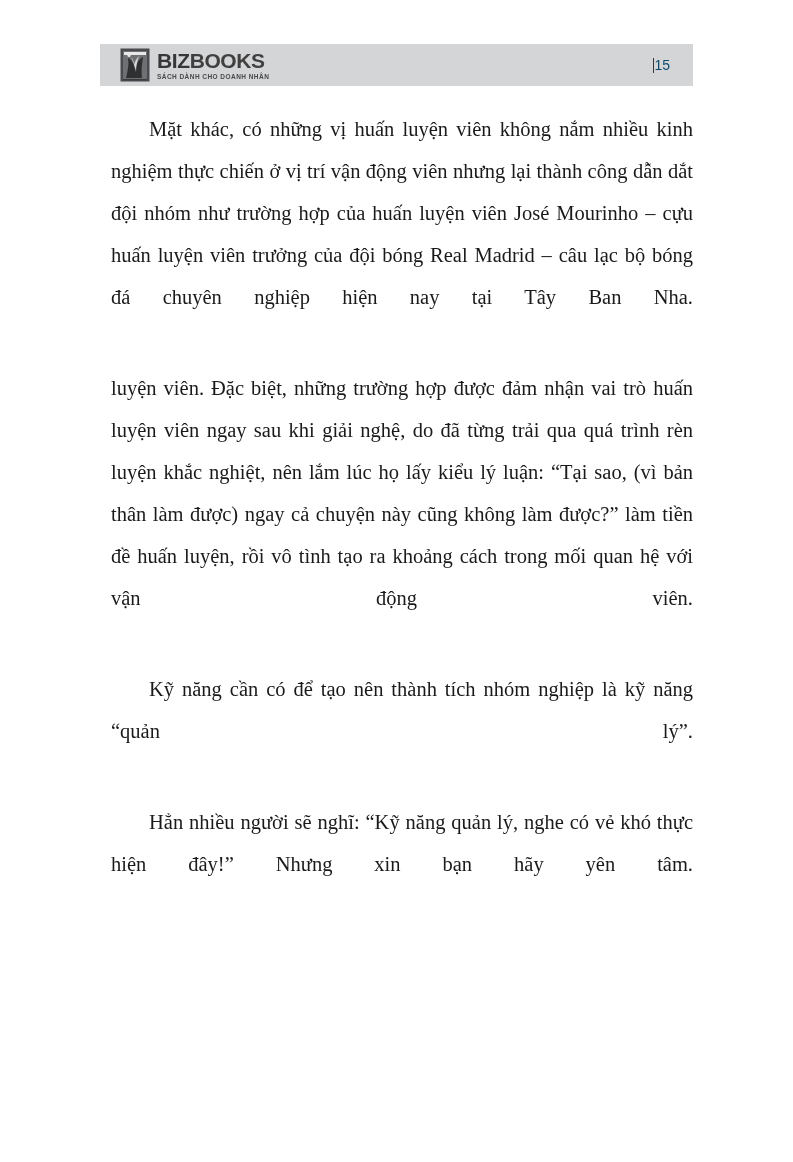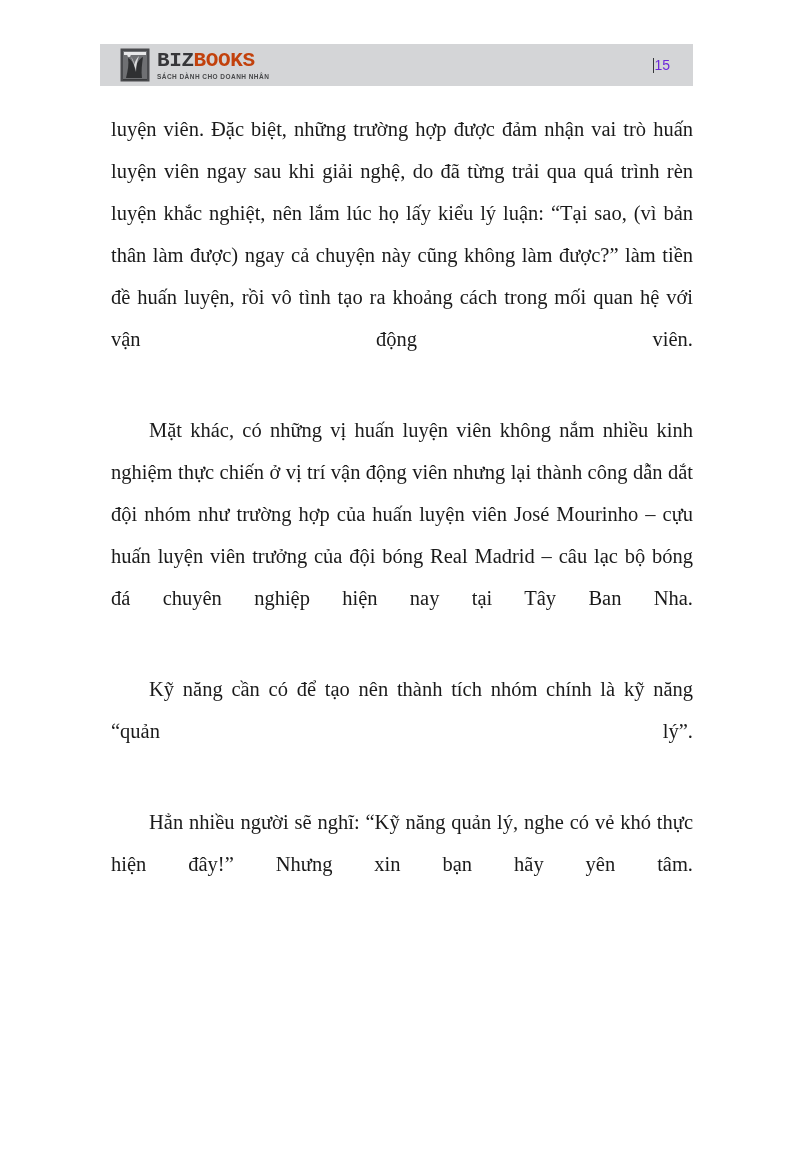--- a/index.html
+++ b/index.html
@@ -48,55 +48,55 @@
   }
 
   .logo-text {
     display: flex;
     flex-direction: column;
     justify-content: center;
     line-height: 1;
   }
 
   .logo-wordmark {
-    font-family: Liberation Mono, monospace;
+    font-family: Liberation Sans, sans-serif;
     font-size: 21px;
     font-weight: 700;
     letter-spacing: -0.4px;
     color: #3e3e40;
     display: flex;
     align-items: flex-end;
   }
   .logo-wordmark .biz {
     color: #37373a;
     font-weight: 700;
   }
   .logo-wordmark .books {
-    color: #c2410c;
+    color: #404040;
     font-weight: 700;
   }
 
   .logo-tagline {
     font-family: "Liberation Sans", sans-serif;
     font-size: 6.5px;
     font-weight: 700;
     letter-spacing: 0.45px;
     color: #47484a;
     margin-top: 3px;
     white-space: nowrap;
   }
 
   .header-pagenum {
     margin-left: auto;
     margin-right: 23px;
     display: flex;
     align-items: center;
     font-family: "Liberation Sans", sans-serif;
     font-size: 14px;
-    color: #6d28d9;
+    color: #0c4a6e;
   }
   .header-pagenum .rule {
     display: inline-block;
     width: 1px;
     height: 15px;
     background: #35363a;
   }
 
   
   .text-column {
@@ -161,19 +161,19 @@
     </div>
 
     <div class="header-pagenum">
       <span class="rule"></span>
       <span>15</span>
     </div>
 
   </div>
 
   <div class="text-column">
+    <p class="para">Mặt khác, có những vị huấn luyện viên không nắm nhiều kinh nghiệm thực chiến ở vị trí vận động viên nhưng lại thành công dẫn dắt đội nhóm như trường hợp của huấn luyện viên José Mourinho – cựu huấn luyện viên trưởng của đội bóng Real Madrid – câu lạc bộ bóng đá chuyên nghiệp hiện nay tại Tây Ban Nha.</p>
     <p class="para no-indent">luyện viên. Đặc biệt, những trường hợp được đảm nhận vai trò huấn luyện viên ngay sau khi giải nghệ, do đã từng trải qua quá trình rèn luyện khắc nghiệt, nên lắm lúc họ lấy kiểu lý luận: “Tại sao, (vì bản thân làm được) ngay cả chuyện này cũng không làm được?” làm tiền đề huấn luyện, rồi vô tình tạo ra khoảng cách trong mối quan hệ với vận động viên.</p>
-    <p class="para">Mặt khác, có những vị huấn luyện viên không nắm nhiều kinh nghiệm thực chiến ở vị trí vận động viên nhưng lại thành công dẫn dắt đội nhóm như trường hợp của huấn luyện viên José Mourinho – cựu huấn luyện viên trưởng của đội bóng Real Madrid – câu lạc bộ bóng đá chuyên nghiệp hiện nay tại Tây Ban Nha.</p>
-    <p class="para">Kỹ năng cần có để tạo nên thành tích nhóm chính là kỹ năng “quản lý”.</p>
+    <p class="para">Kỹ năng cần có để tạo nên thành tích nhóm nghiệp là kỹ năng “quản lý”.</p>
     <p class="para">Hẳn nhiều người sẽ nghĩ: “Kỹ năng quản lý, nghe có vẻ khó thực hiện đây!” Nhưng xin bạn hãy yên tâm.</p>
   </div>
 
 </div>
 
 </body></html>

